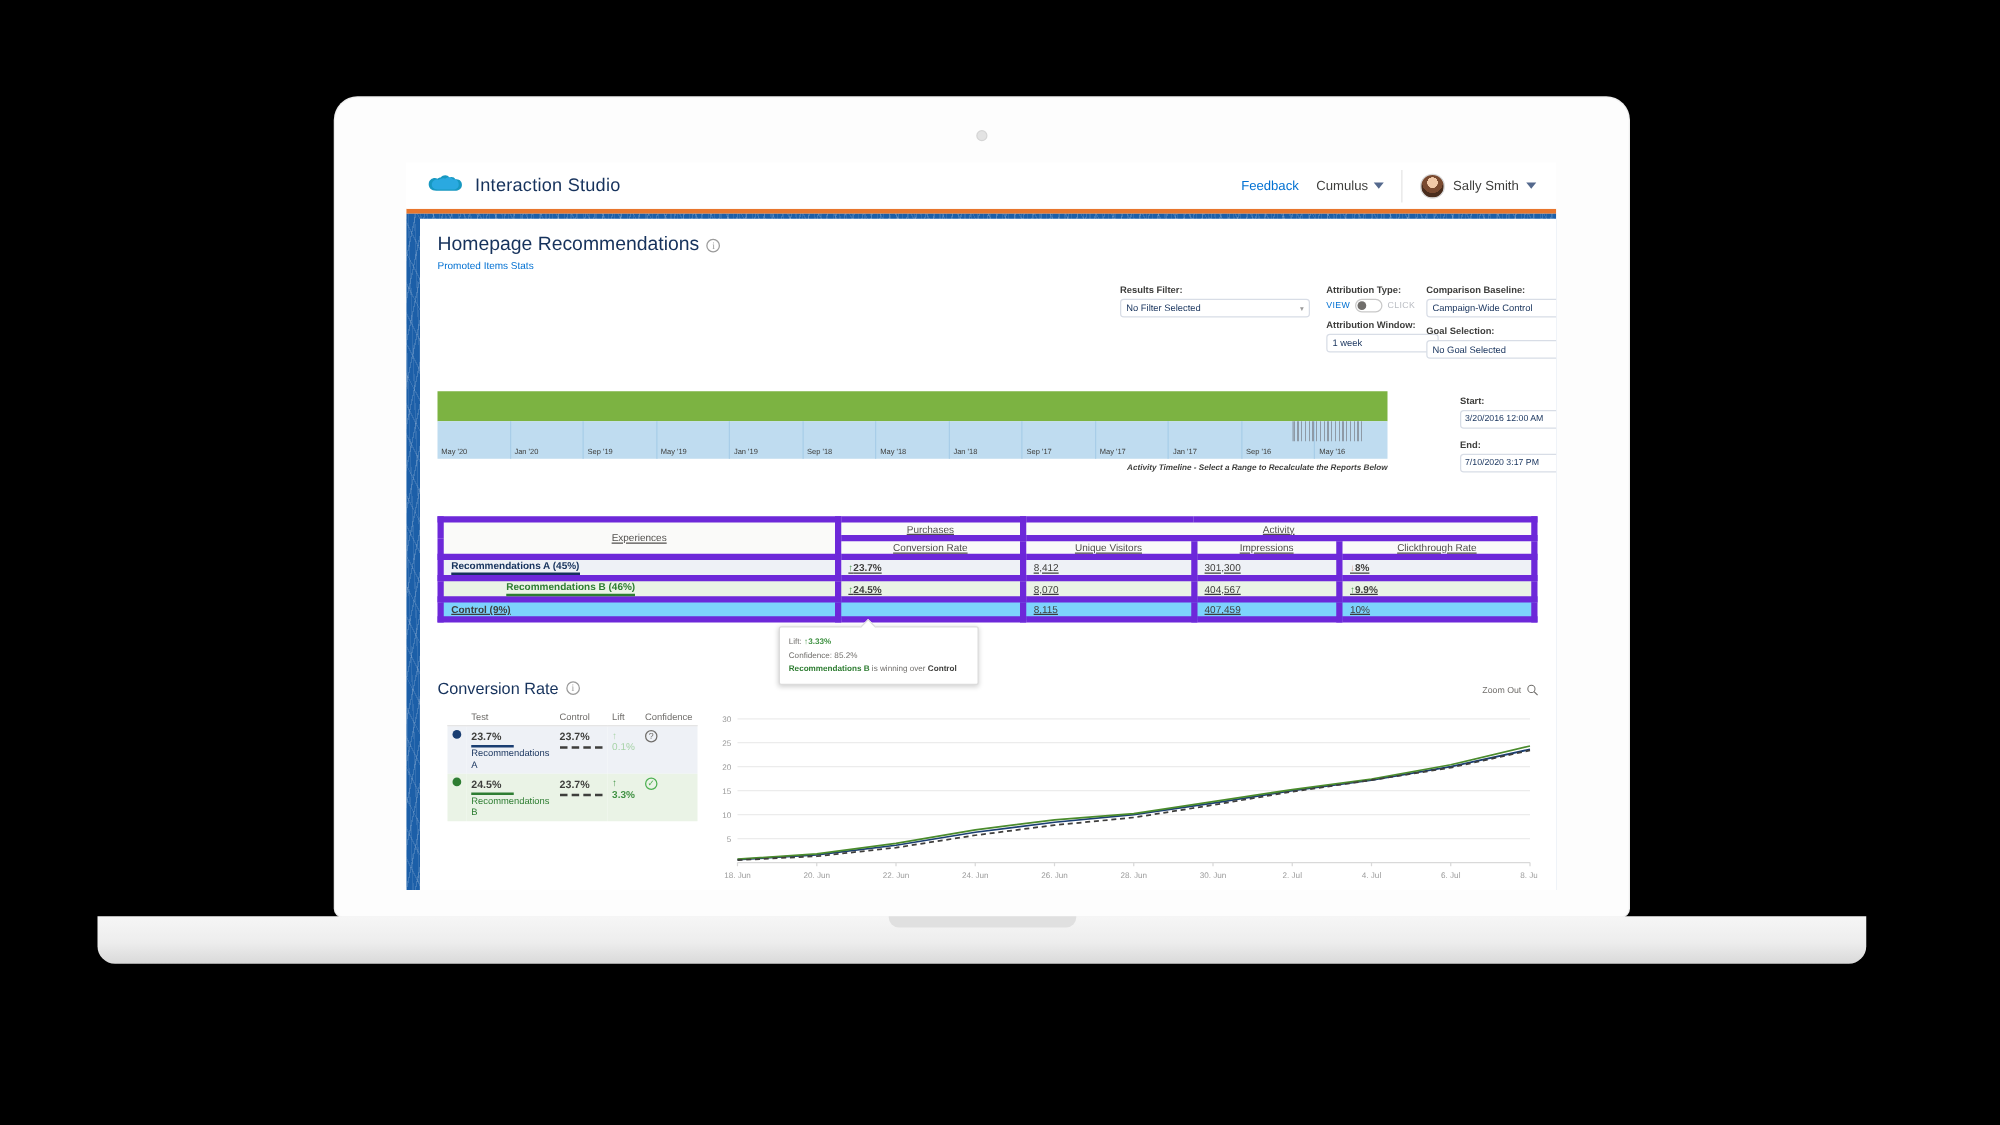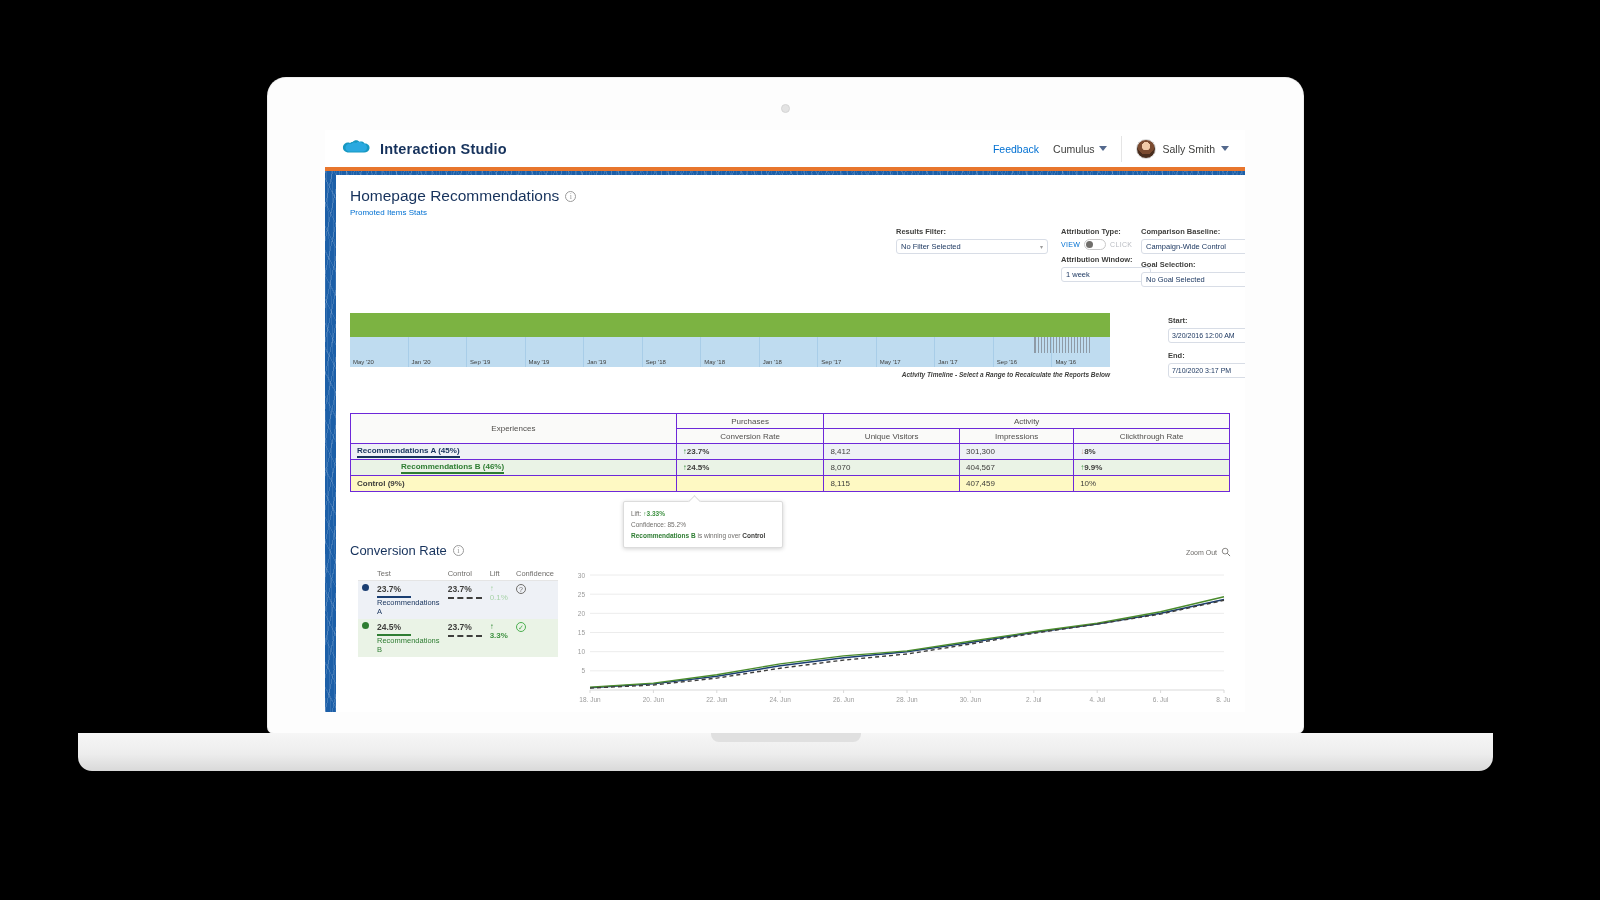--- a/index.html
+++ b/index.html
@@ -67,21 +67,21 @@
     background: #ffffff;
     display: flex;
     align-items: center;
     padding: 0 12px 0 16px;
   }
   .cloud-logo { width: 30px; height: 20px; margin-right: 9px; flex: 0 0 auto; }
   .app-title {
     font-size: 14.5px;
     color: #16325c;
     letter-spacing: .2px;
-    font-weight: 700;
+    font-weight: 400;
   }
   .header-right {
     margin-left: auto;
     display: flex;
     align-items: center;
     gap: 14px;
     font-size: 10.5px;
     color: #3e3e3c;
   }
   .feedback-link { color: #0070d2; font-size: 10.5px; cursor: pointer; }
@@ -214,33 +214,34 @@
   }
 
   
   .exp-table {
     position: absolute; left: 14px; top: 238px;
     width: 880px;
     border-collapse: collapse;
     font-size: 8px;
   }
   .exp-table th, .exp-table td {
-    border: 1px solid #6d28d9;
+    border: 5px solid #6d28d9;
     padding: 0 6px;
     height: 16px;
     color: #3e3e3c;
     font-weight: normal;
+    text-decoration: underline;
   }
   .exp-table thead th { background: #fafaf9; color: #514f4d; text-align: center; }
   .exp-table thead th.grp { height: 15px; }
   .exp-table thead th.sub { height: 15px; }
   .exp-table td.num { text-align: left; }
   .row-a { background: #eef1f6; }
   .row-b { background: #eaf3e6; }
-  .row-c { background: #fef9c3; }
+  .row-c { background: #7dd3fc; }
   .exp-name { font-weight: bold; font-size: 8px; }
   .exp-name.a { color: #16325c; border-bottom: 2px solid #16325c; display: inline-block; padding-bottom: 1px; }
   .exp-name.b { color: #2e7d32; border-bottom: 2px solid #2e7d32; display: inline-block; padding-bottom: 1px; margin-left: 44px; }
   .exp-name.c { color: #3e3e3c; }
   .up { color: #3f9142; font-weight: bold; }
   .down { color: #d2a090; font-weight: bold; }
   .val-b { font-weight: bold; }
 
   
   .tooltip {

